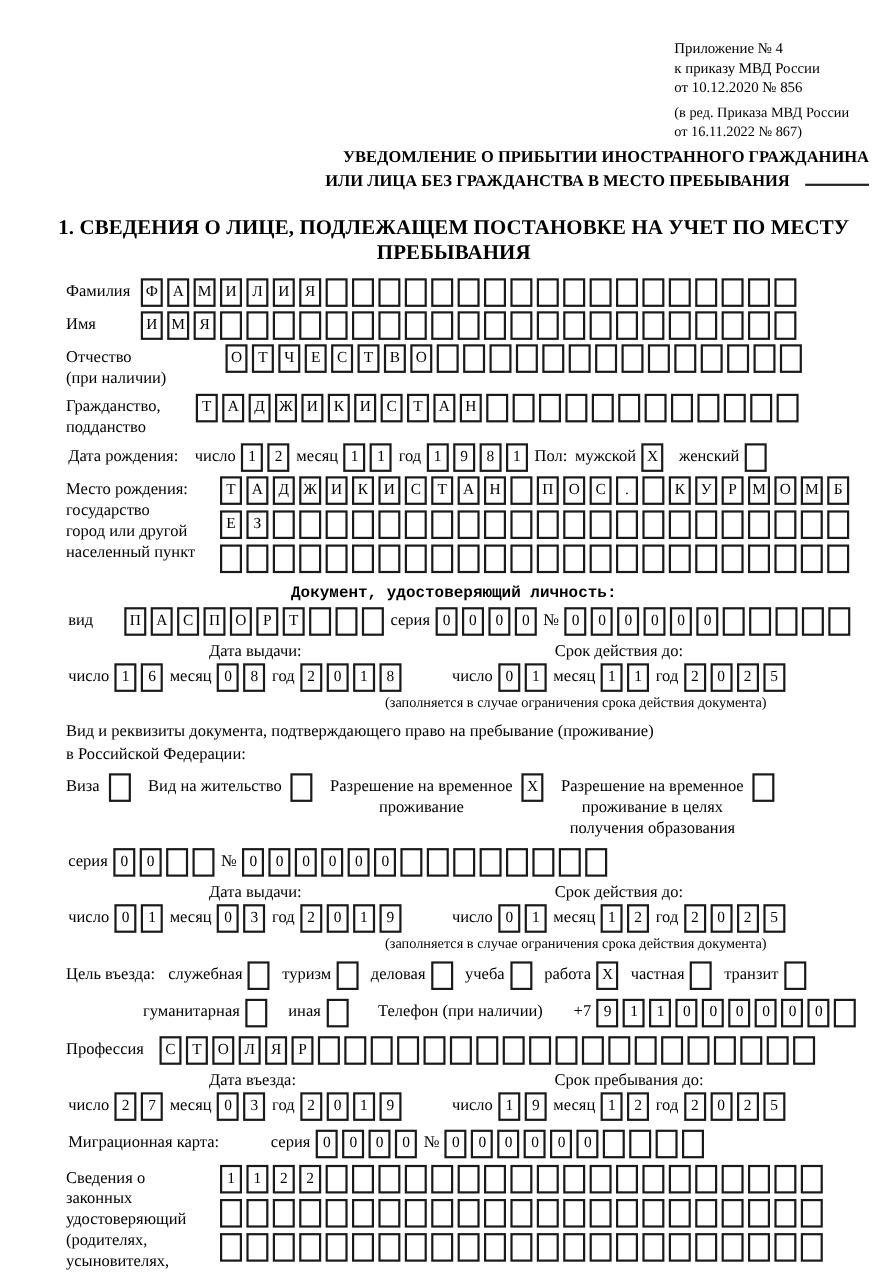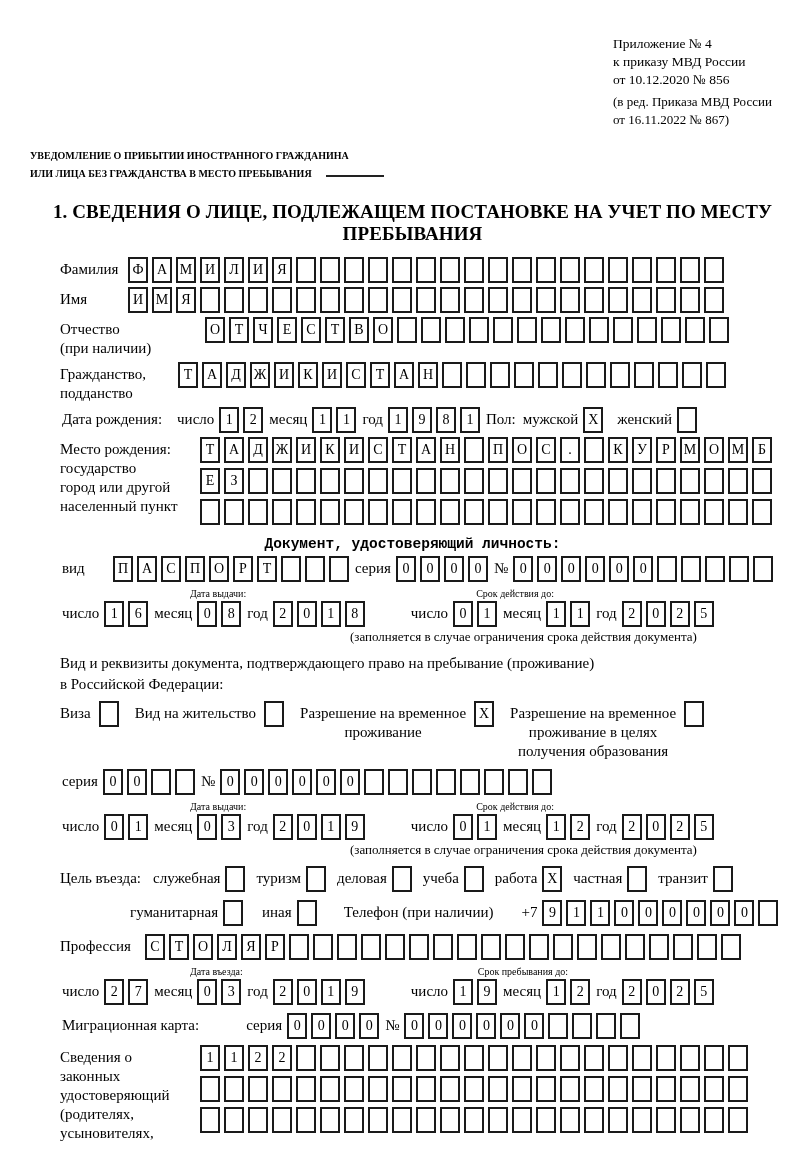--- a/index.html
+++ b/index.html
@@ -9,21 +9,21 @@
     font-family:"Liberation Serif","DejaVu Serif",serif;
     font-size:15px; color:#000;
   }
   .page { width:800px; height:1163px; padding:35px 10px 0 60px; overflow:hidden; position:relative; }
 
   .annex { margin-left:553px; width:190px; font-size:13.5px; line-height:1.32; }
   .annex .amend { margin-top:5px; font-size:13px; }
 
   .form-label { text-align:right; padding-right:22px; font-weight:bold; margin-top:10px; font-size:15px; }
 
-  .title { text-align:left; font-weight:bold; font-size:10px; margin-top:20px; line-height:1.5; margin-left:-30px; }
+  .title { text-align:right; font-weight:bold; font-size:15px; margin-top:4px; line-height:1.5; margin-left:-30px; }
   .blank-line { display:inline-block; width:58px; border-bottom:2px solid #222; height:14px; margin-left:14px; }
 
   .section1 { font-weight:bold; font-size:19px; margin-top:20px; margin-left:-25px; text-align:center; letter-spacing:.1px; }
 
   .rows { margin-top:12px; }
   .row { display:flex; align-items:flex-start; margin-top:4px; }
   .lbl { flex:none; line-height:19px; padding-top:3px; }
   .lbl.w68 { width:68px; }
   .lbl.w145 { width:145px; }
   .lbl.w118 { width:118px; }
@@ -31,21 +31,21 @@
   .cells { display:flex; flex:none; }
   .cell {
     width:20px; height:26px; border:2px solid #1a1a1a; margin-right:4px;
     display:flex; align-items:center; justify-content:center;
     font-size:14px; flex:none; background:#fff;
   }
   .cellrow { margin-bottom:5px; display:flex; }
   .inlbl { padding-top:4px; margin:0 5px 0 2px; flex:none; }
   .gap8 { width:8px; flex:none; } .gap16 { width:16px; flex:none; } .gap40 { width:40px; flex:none; }
 
-  .dates-labels { display:flex; margin-top:6px; font-size:10px; }
+  .dates-labels { display:flex; margin-top:6px; font-size:15px; }
   .dates-row { display:flex; margin-top:2px; }
   .dgroup { display:flex; }
   .note { font-size:13px; margin-top:2px; }
   .note.right { margin-left:290px; }
   .intro { margin-top:8px; line-height:21px; }
 
   .cb-row { display:flex; align-items:flex-start; margin-top:6px; }
   .cb-item { display:flex; align-items:flex-start;justify-content:space-between; }
   .cb-item .txt { text-align:center; line-height:19px; padding-top:3px; }
   .cb { margin-left:8px; margin-right:0; }

